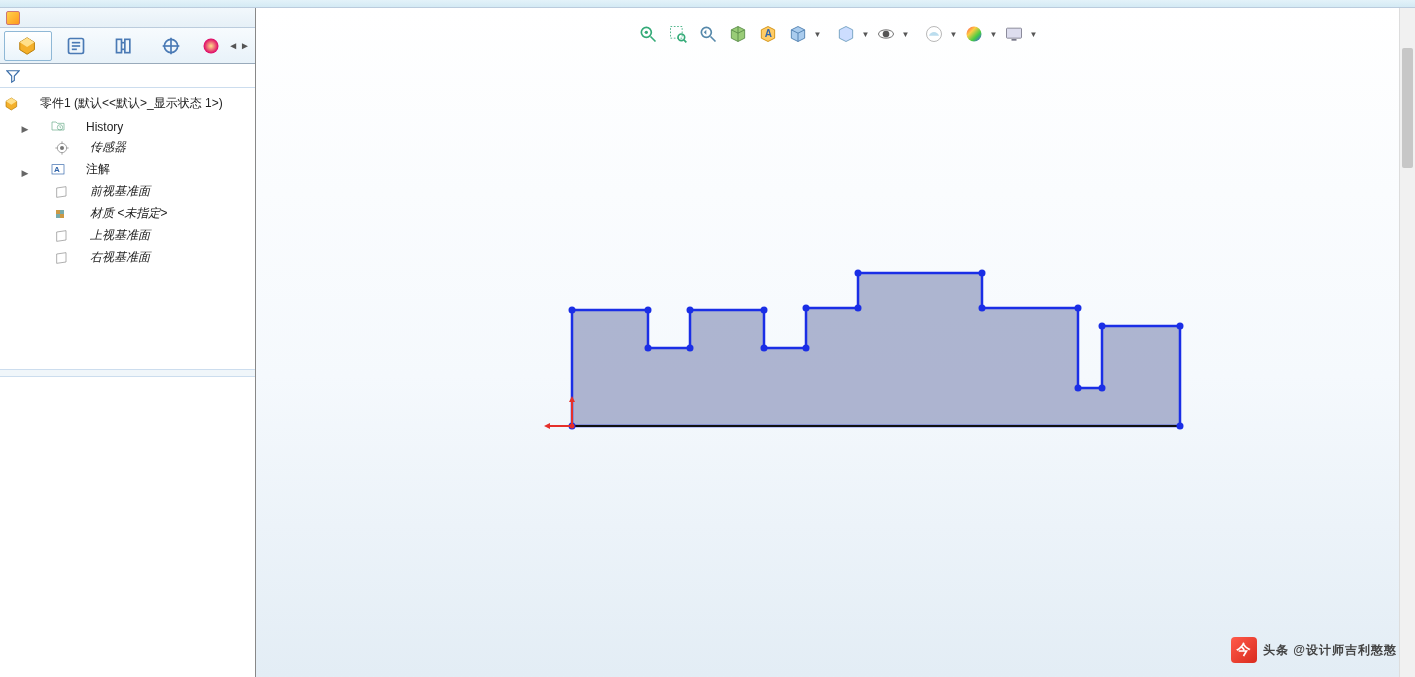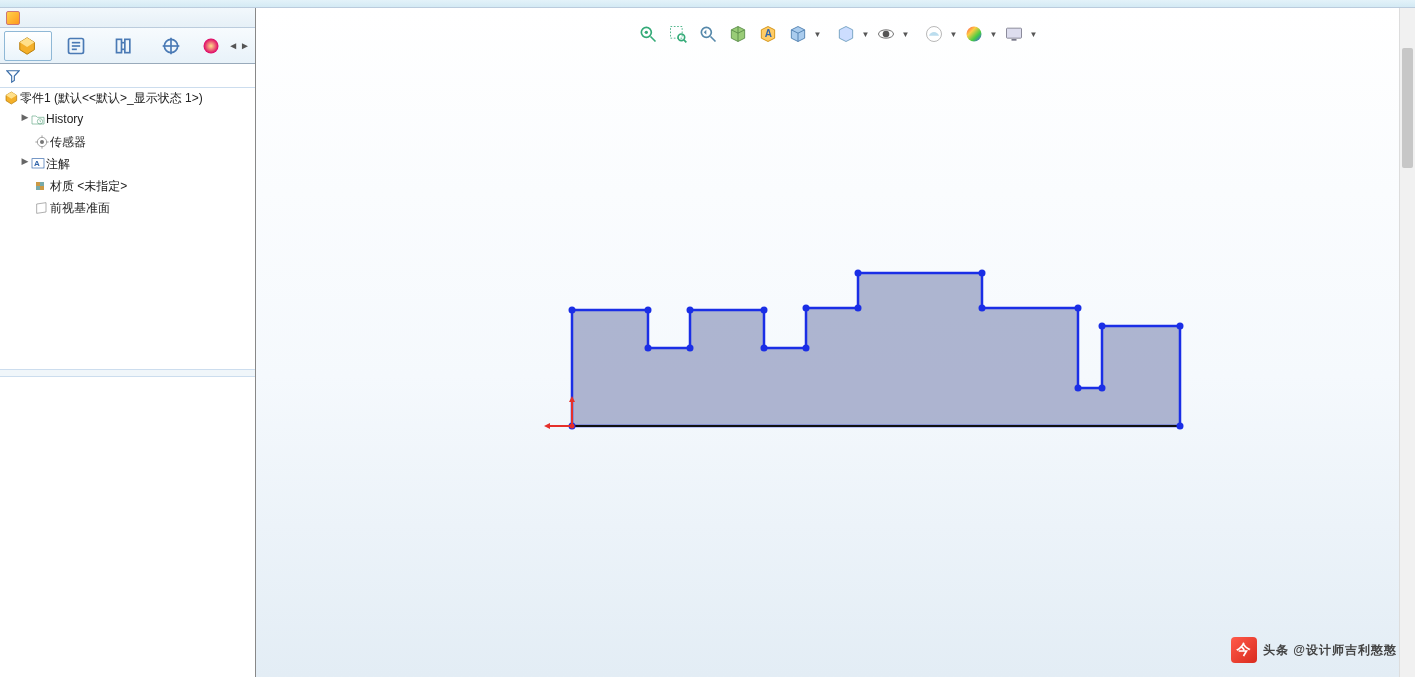--- a/index.html
+++ b/index.html
@@ -15,26 +15,26 @@
 
 .tabs-row { display:flex; align-items:center; height:36px; border-bottom:1px solid #9ab; background:linear-gradient(#f7fbfe,#e8f2f9); padding:2px 4px; gap:0; }
 .tab-btn { width:48px; height:30px; display:flex; align-items:center; justify-content:center; border:1px solid transparent; border-radius:2px; cursor:pointer; }
 .tab-btn.active { background:linear-gradient(#fff,#eaf4fb); border:1px solid #8fb8d6; }
 .nav-arrow{ width:12px; display:flex; align-items:center; justify-content:center; color:#555; cursor:pointer; font-size:10px;}
 
 .filter-row { height:24px; border-bottom:1px solid #cde; display:flex; align-items:center; padding-left:6px; }
 .funnel-icon svg{display:block;}
 
 .tree { flex:1; overflow:auto; padding:2px 2px 2px 4px; user-select:none; }
-.tree-row { display:flex; align-items:flex-start; height:22px; gap:0; white-space:nowrap; cursor:default; }
+.tree-row { display:flex; align-items:flex-end; height:22px; gap:20px; white-space:nowrap; cursor:default; }
 .tree-row.root { color:#3a5a8a; }
 .tree-row .expander { width:10px; text-align:center; color:#666; font-size:9px; cursor:pointer; }
 .tree-row .spacer10 { width:10px; }
 .tree-row.indent1 { padding-left:16px; }
-.tree-row.indent2 { padding-left:20px; }
+.tree-row.indent2 { padding-left:20px;font-style:italic; }
 .tree-icon { width:16px; height:16px; display:flex; align-items:center; justify-content:center; }
 .tree-label { color:#222; }
 
 .panel-divider { height:8px; background:#f0f6fa; border-top:1px solid #cde; border-bottom:1px solid #cde; display:flex; align-items:center; justify-content:center; position:relative;}
 .panel-grip { width:22px; height:18px; background:#eef6fb; border:1px solid #b8cfe0; border-left:none; border-radius:0 4px 4px 0; position:absolute; right:-23px; top:-5px; display:flex; align-items:center; justify-content:center; color:#789; font-size:9px;}
 
 .canvas-col { flex:1; position:relative; background:linear-gradient(180deg,#ffffff 0%, #f5f9fd 55%, #e3edf5 100%); }
 .view-toolbar { position:absolute; top:10px; left:50%; transform:translateX(-50%); display:flex; align-items:center; gap:2px; padding:2px 4px; }
 .vt-btn { width:28px; height:28px; display:flex; align-items:center; justify-content:center; cursor:pointer; border-radius:3px; }
 .vt-sep{ width:6px; }
@@ -156,37 +156,55 @@
               <text x="6" y="15" font-size="11" fill="#36a" font-weight="bold">A</text>
             </svg>
           </span>
         <span class="tree-label">注解</span>
       </div>
 
       <div class="tree-row indent2">
         <span class="spacer10"></span>
         <span class="tree-icon">
             <svg width="16" height="16" viewBox="0 0 24 24">
+              <path d="M4 6l14-2v14l-14 2z" fill="none" stroke="#888"></path>
+            </svg>
+          </span>
+        <span class="tree-label">前视基准面</span>
+      </div>
+
+      <div class="tree-row indent2">
+        <span class="spacer10"></span>
+        <span class="tree-icon">
+            <svg width="16" height="16" viewBox="0 0 24 24">
               <rect x="3" y="6" width="6" height="6" fill="#c94"></rect>
               <rect x="9" y="6" width="6" height="6" fill="#7aa"></rect>
               <rect x="3" y="12" width="6" height="6" fill="#7aa"></rect>
               <rect x="9" y="12" width="6" height="6" fill="#c94"></rect>
             </svg>
           </span>
         <span class="tree-label"><span>材质</span> <span>&lt;未指定&gt;</span></span>
       </div>
-
       <div class="tree-row indent2">
         <span class="spacer10"></span>
         <span class="tree-icon">
             <svg width="16" height="16" viewBox="0 0 24 24">
               <path d="M4 6l14-2v14l-14 2z" fill="none" stroke="#888"></path>
             </svg>
           </span>
-        <span class="tree-label">前视基准面</span>
+        <span class="tree-label">上视基准面</span>
+      </div>
+      <div class="tree-row indent2">
+        <span class="spacer10"></span>
+        <span class="tree-icon">
+            <svg width="16" height="16" viewBox="0 0 24 24">
+              <path d="M4 6l14-2v14l-14 2z" fill="none" stroke="#888"></path>
+            </svg>
+          </span>
+        <span class="tree-label">右视基准面</span>
       </div>
     </div>
 
     <div class="panel-divider">
       <div class="panel-grip">❮</div>
     </div>
     <div style="flex:0 0 300px;"></div>
   </div>
 
   <div class="canvas-col">

